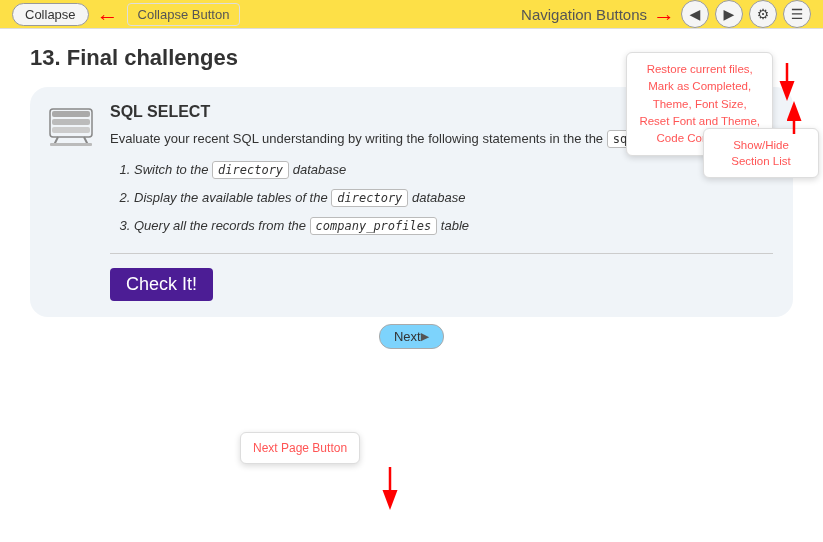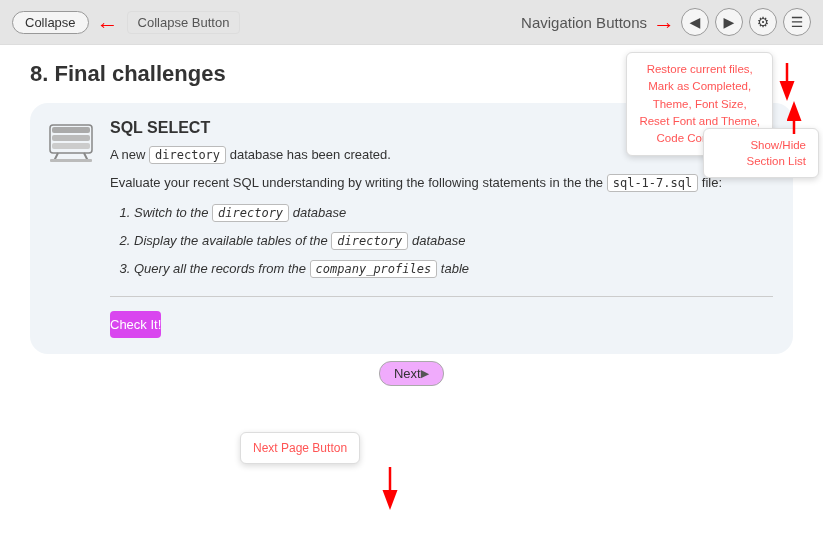--- a/index.html
+++ b/index.html
@@ -11,23 +11,23 @@
       height: 542px;
       overflow: hidden;
       position: relative;
     }
 
     
     .top-bar {
       display: flex;
       align-items: center;
       justify-content: space-between;
-      padding: 8px 12px;
+      padding: 0 12px;
       border-bottom: 1px solid #ddd;
-      background: #e5e5e5;
+      background: #fde047;
     }
     .top-left {
       display: flex;
       align-items: center;
       gap: 8px;
     }
     .collapse-btn {
       border: 1px solid #999;
       border-radius: 12px;
       padding: 3px 12px;
@@ -144,41 +144,41 @@
       border-top: 1px solid #ccc;
       margin: 14px 0;
     }
     .lesson-footer-text {
       font-size: 13px;
       color: #333;
       line-height: 1.5;
       margin-bottom: 12px;
     }
     .check-btn {
-      background: #d946ef;
+      background: #4c1d95;
       color: #fff;
       border: none;
       border-radius: 4px;
-      padding: 6px 0;
-      font-size: 13px;
+      padding: 6px 16px;
+      font-size: 18px;
       cursor: pointer;
     }
 
     
     .next-area {
       display: flex;
       flex-direction: column;
       align-items: center;
       margin-top: 4px;
     }
     .next-btn {
       border: 1px solid #aaa;
       border-radius: 12px;
       padding: 4px 14px;
-      background: #f0abfc;
+      background: #7dd3fc;
       cursor: pointer;
       font-size: 13px;
       display: flex;
       align-items: center;
       gap: 0;
       color: #333;
     }
     .next-btn .arrow-right {
       font-size: 11px;
       color: #555;
@@ -225,44 +225,39 @@
     <div class="icon-btn">
       <span>⚙</span>
     </div>
     <div class="icon-btn">
       <span>☰</span>
     </div>
   </div>
 </div>
 
 <div class="main-content">
-  <div class="page-title">8. Final challenges</div>
+  <div class="page-title">13. Final challenges</div>
 
   <div class="lesson-card">
     
     <div class="db-icon">
       <svg viewBox="0 0 54 54" width="54" height="54">
 
         <rect x="8" y="10" width="38" height="6" rx="2" fill="#aaa"></rect>
         <rect x="8" y="18" width="38" height="6" rx="2" fill="#bbb"></rect>
         <rect x="8" y="26" width="38" height="6" rx="2" fill="#ccc"></rect>
         <rect x="6" y="8" width="42" height="28" rx="3" fill="none" stroke="#888" stroke-width="1.5"></rect>
 
         <line x1="14" y1="36" x2="10" y2="44" stroke="#888" stroke-width="2"></line>
         <line x1="40" y1="36" x2="44" y2="44" stroke="#888" stroke-width="2"></line>
         <rect x="6" y="42" width="42" height="3" rx="1" fill="#bbb"></rect>
       </svg>
     </div>
 
     <div class="lesson-title">SQL SELECT</div>
-    <p class="lesson-text">
-      <span>A new</span>
-      <code class="inline">directory</code>
-      <span>database has been created.</span>
-    </p>
     <p class="lesson-text">
       <span>Evaluate your recent SQL understanding by writing the following statements in the</span>
       the <code class="inline">sql-1-7.sql</code>
       <span>file:</span>
     </p>
     <ol class="lesson-list">
       <li>
         <span>Switch to the</span>
         <code class="inline">directory</code>
         <span>database</span>
@@ -298,21 +293,21 @@
 
 <svg class="svg-arrow" style="top:58px; right:26px; width:50px; height:50px;">
   <defs>
     <marker id="ah1" markerWidth="8" markerHeight="8" refX="6" refY="3" orient="auto">
       <path d="M0,0 L0,6 L8,3 z" fill="red"></path>
     </marker>
   </defs>
   <line x1="40" y1="5" x2="40" y2="38" stroke="red" stroke-width="2.5" marker-end="url(#ah1)"></line>
 </svg>
 
-<div class="callout" style="top:128px; right:4px; font-size:11.5px; color:#f55; white-space:normal; width:116px; line-height:1.4; text-align:right;">Show/Hide Section List</div>
+<div class="callout" style="top:128px; right:4px; font-size:11.5px; color:#f55; white-space:normal; width:116px; line-height:1.4; text-align:center;">Show/Hide Section List</div>
 
 <svg class="svg-arrow" style="top:100px; right:14px; width:30px; height:36px;">
   <defs>
     <marker id="ah2" markerWidth="8" markerHeight="8" refX="6" refY="3" orient="auto">
       <path d="M0,0 L0,6 L8,3 z" fill="red"></path>
     </marker>
   </defs>
   <line x1="15" y1="34" x2="15" y2="6" stroke="red" stroke-width="2.5" marker-end="url(#ah2)"></line>
 </svg>
 

